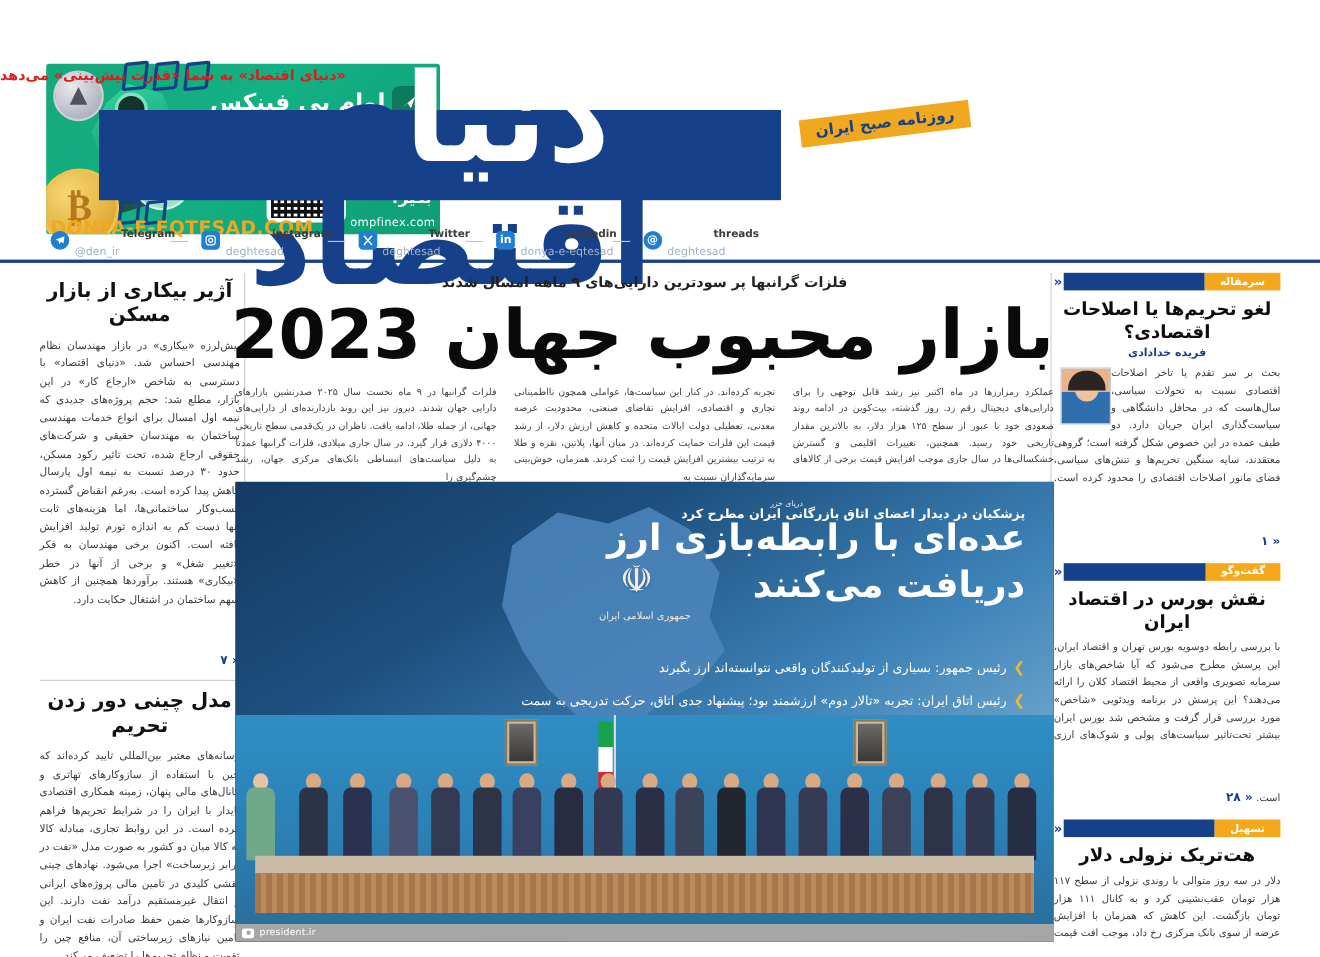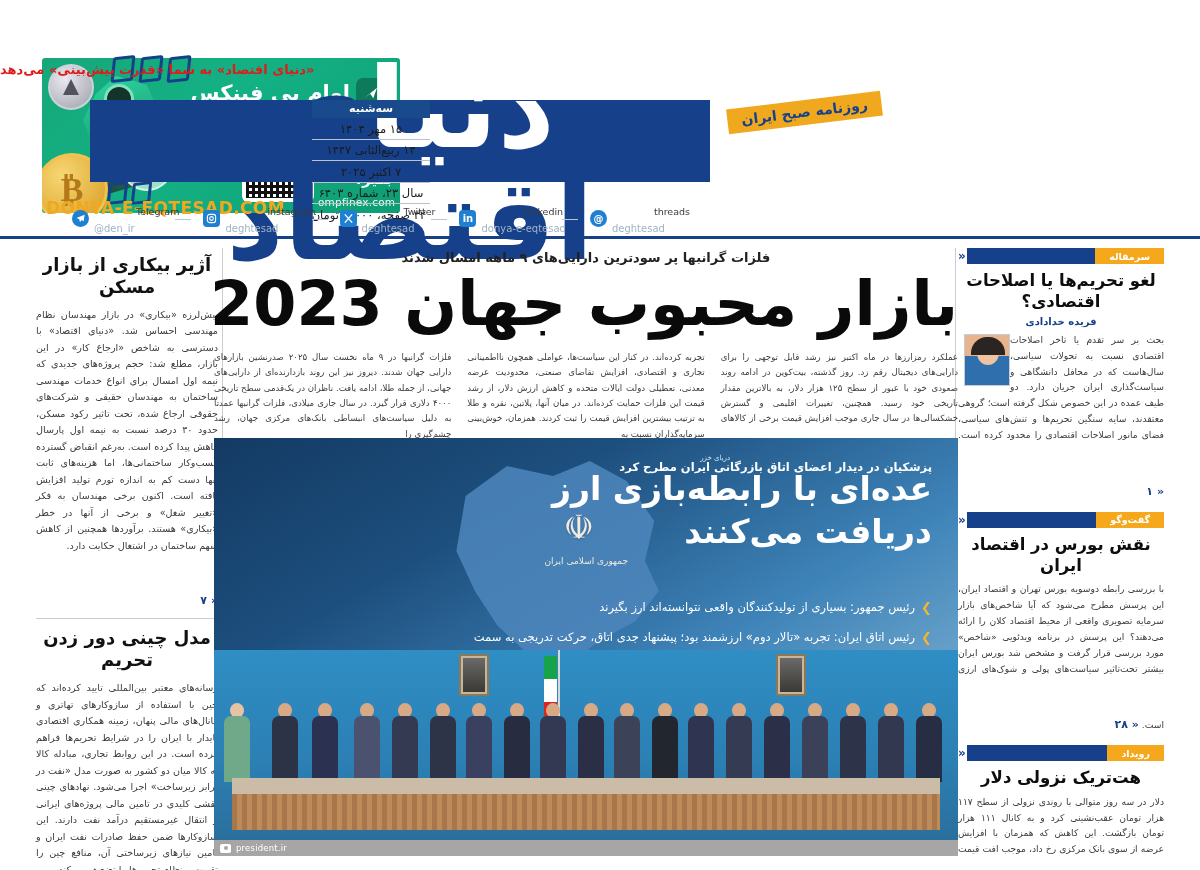--- a/index.html
+++ b/index.html
@@ -135,21 +135,21 @@
   
   .social-bar { position:absolute; right:498px; top:202px; display:flex; gap:0; align-items:center; direction:ltr; }
   .soc { display:flex; align-items:center; gap:5px; padding:0 12px; position:relative; }
   .soc:not(:last-child):after {
     content:""; position:absolute; right:0; top:50%; width:16px; height:1px; background:#b8c6d6;
   }
   .soc-ic { width:17px; height:17px; border-radius:4px; background:#1f7fd0; color:#fff;
     display:flex; align-items:center; justify-content:center; font-size:10px; font-weight:bold; flex:0 0 auto;}
   .soc-ic svg { width:11px; height:11px; fill:#fff; }
   .soc-tx { line-height:1.05; direction:ltr; text-align:left; }
-  .soc-tx .n { font-size:9.5px; color:#3b3b3b; font-weight:normal;margin-left:42px; }
+  .soc-tx .n { font-size:9.5px; color:#3b3b3b; font-weight:bold;margin-left:42px; }
   .soc-tx .h { font-size:10px; color:#9fb3c6; }
 
   .rule-top { position:absolute; left:0; top:236px; width:1200px; height:3px; background:#16418a; }
 
   
   .content { position:absolute; left:0; top:243px; width:1200px; height:627px; }
 
   .col-left { position:absolute; left:36px; top:5px; width:182px; height:615px; }
   .col-center { position:absolute; left:214px; top:5px; width:744px; height:615px; }
   .col-right { position:absolute; left:958px; top:5px; width:206px; height:615px; }
@@ -313,28 +313,20 @@
       </div>
     <div class="logo-dots2">
         <i></i>
         <i></i>
       </div>
 
     <div class="tagline-red">«دنیای اقتصاد» به شما «قدرت پیش‌بینی» می‌دهد</div>
     <div class="ribbon-yellow">روزنامه صبح ایران</div>
     <div class="domain-text">DONYA-E-EQTESAD.COM</div>
 
-    <div class="datebox">
-      <div class="d-head">سه‌شنبه</div>
-      <div class="d-row">۱۵ مهر ۱۴۰۴</div>
-      <div class="d-row">۱۴ ربیع‌الثانی ۱۴۴۷</div>
-      <div class="d-row">۷ اکتبر ۲۰۲۵</div>
-      <div class="d-row">سال ۲۳، شماره ۶۴۰۳</div>
-      <div class="d-row">۳۲ صفحه، ۱۰۰۰۰ تومان</div>
-    </div>
 
     <div class="social-bar">
       <div class="soc">
         <span class="soc-ic" style="border-radius:50%">
           <svg viewBox="0 0 24 24">
               <path d="M21 4 L3 11 L9 13 L11 20 L14 15 L19 18 Z"></path>
             </svg>
         </span>
         <span class="soc-tx"><span class="n">Telegram</span><br><span class="h">@den_ir</span></span>
       </div>
@@ -552,21 +544,21 @@
         </div>
         <div class="r-title">نقش بورس در اقتصاد ایران</div>
         <div class="r-body">
           <span>با بررسی رابطه دوسویه بورس تهران و اقتصاد ایران، این پرسش مطرح می‌شود که آیا شاخص‌های بازار سرمایه تصویری واقعی از محیط اقتصاد کلان را ارائه می‌دهند؟ این پرسش در برنامه ویدئویی «شاخص» مورد بررسی قرار گرفت و مشخص شد بورس ایران بیشتر تحت‌تاثیر سیاست‌های پولی و شوک‌های ارزی است.</span>
           <span class="pg"><span class="chev">«</span> <span>۲۸</span></span>
         </div>
       </div>
 
       <div class="r-item">
         <div class="r-head">
-          <span class="r-tag">رویداد</span>
+          <span class="r-tag">تسهیل</span>
           <span class="r-bar"></span>
           <span class="r-chev">«</span>
         </div>
         <div class="r-title">هت‌تریک نزولی دلار</div>
         <div class="r-body">
           <span>دلار در سه روز متوالی با روندی نزولی از سطح ۱۱۷ هزار تومان عقب‌نشینی کرد و به کانال ۱۱۱ هزار تومان بازگشت. این کاهش که همزمان با افزایش عرضه از سوی بانک مرکزی رخ داد، موجب افت قیمت سکه و سایر قطعات طلا در بازار نیز شد.</span>
           <span class="pg"><span class="chev">«</span> <span>۱۳</span></span>
         </div>
       </div>
 

